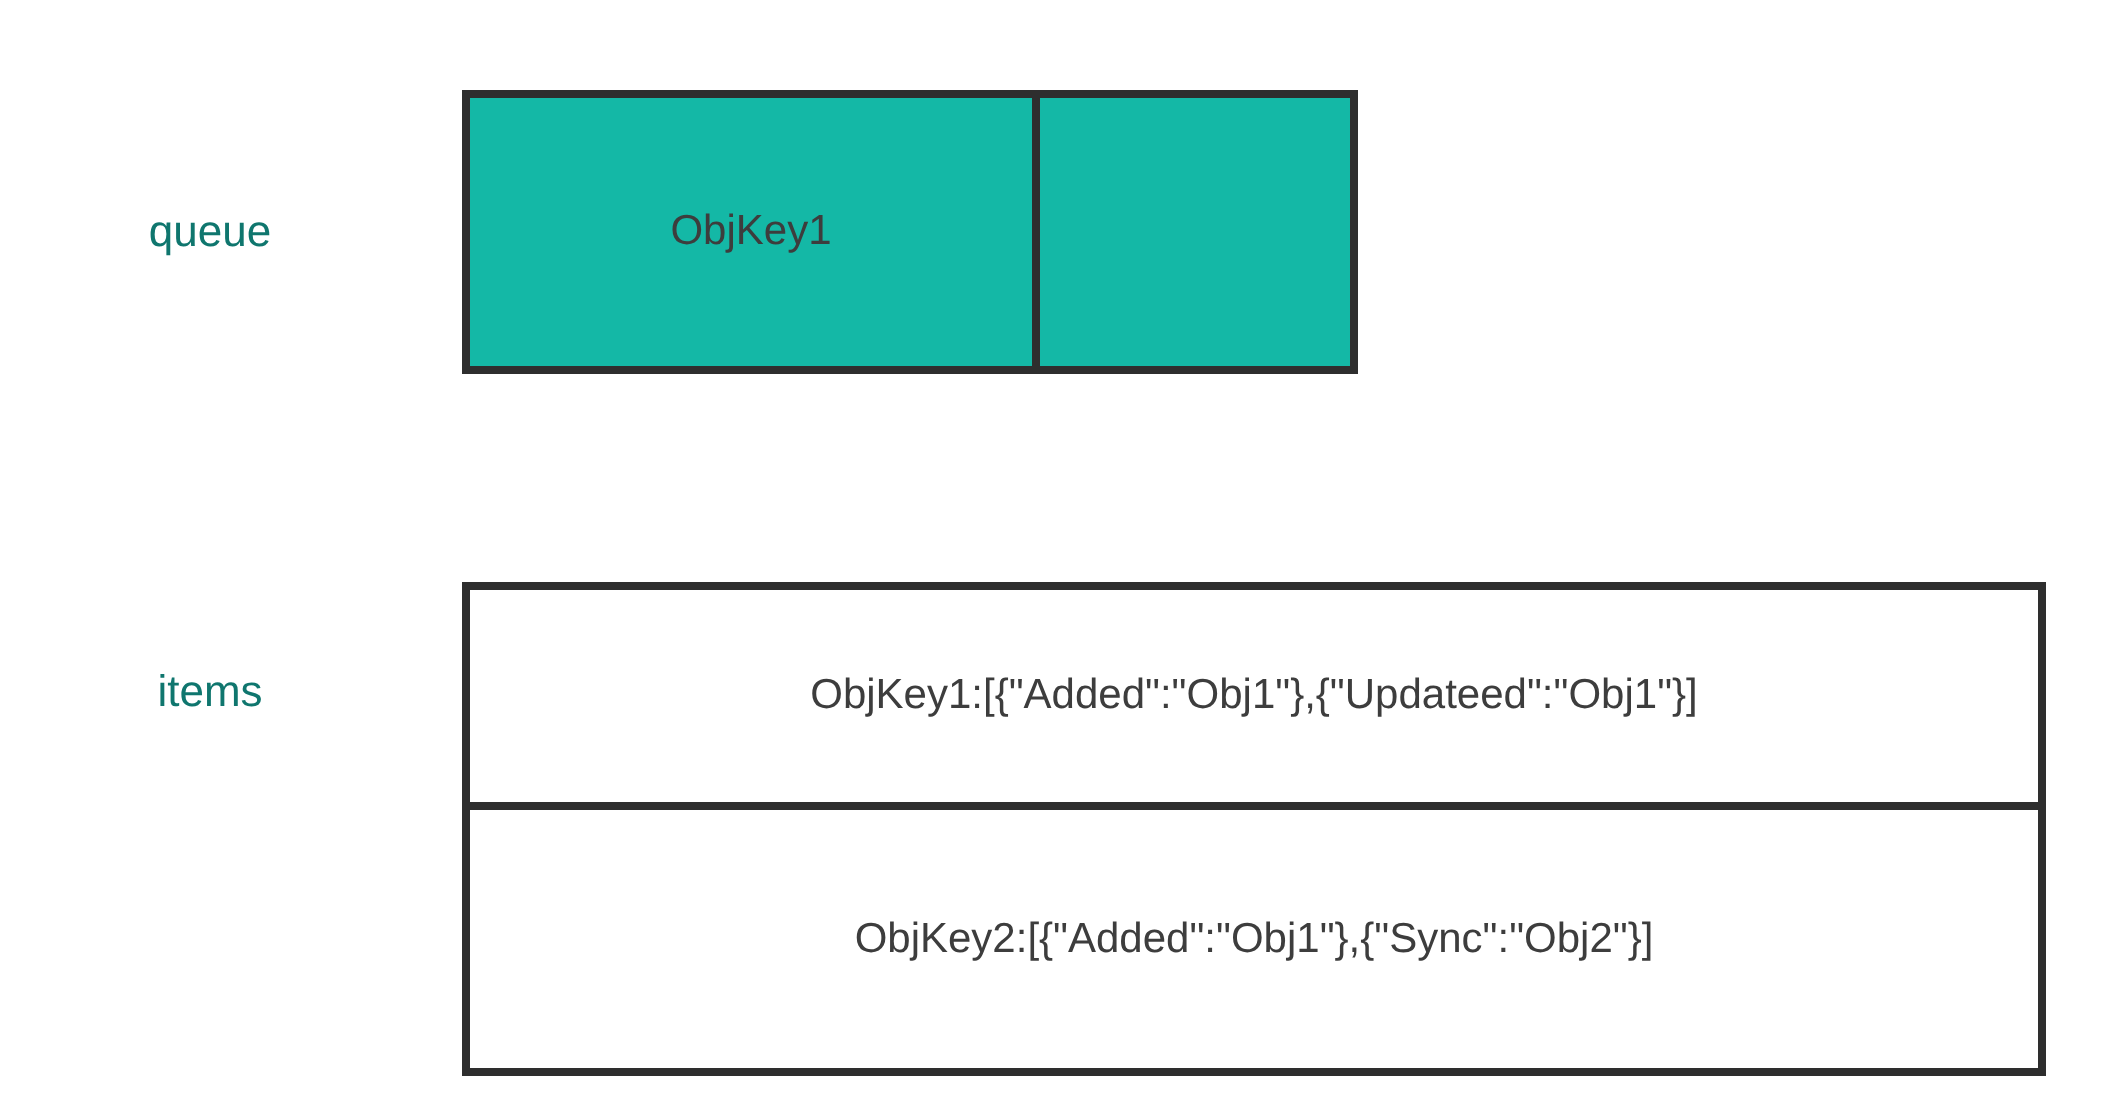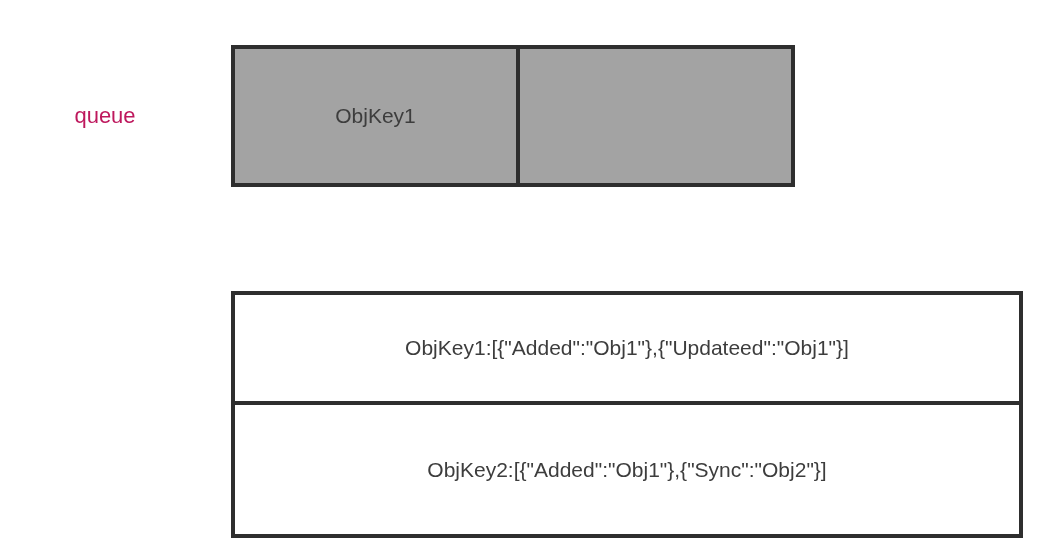--- a/index.html
+++ b/index.html
@@ -17,35 +17,35 @@
     overflow: hidden;
   }
   .side-label {
     position: absolute;
     left: 40px;
     width: 130px;
     display: flex;
     align-items: center;
     justify-content: center;
     font-size: 22px;
-    color: #be185d;
+    color: #0f766e;
   }
   .side-label.queue { top: 45px;  height: 142px; }
   .side-label.items { top: 291px; height: 110px; }
 
   .queue-box {
     position: absolute;
     left: 231px;
     top: 45px;
-    width: 564px;
+    width: 448px;
     height: 142px;
     border: 4px solid #2e2e2e;
     box-sizing: border-box;
     display: flex;
-    background: #a3a3a3;
+    background: #14b8a6;
   }
   .queue-cell {
     display: flex;
     align-items: center;
     justify-content: center;
     font-size: 21px;
     color: #3d3d3d;
   }
   .queue-cell.first {
     flex: 0 0 285px;
@@ -85,19 +85,20 @@
 <body>
 
 <div class="canvas">
 
   <div class="side-label queue">queue</div>
 
   <div class="queue-box">
     <div class="queue-cell first">ObjKey1</div>
   </div>
 
+  <div class="side-label items">items</div>
 
   <div class="items-box">
     <div class="items-row first">ObjKey1:[{"Added":"Obj1"},{"Updateed":"Obj1"}]</div>
     <div class="items-row second">ObjKey2:[{"Added":"Obj1"},{"Sync":"Obj2"}]</div>
   </div>
 
 </div>
 
 </body></html>

